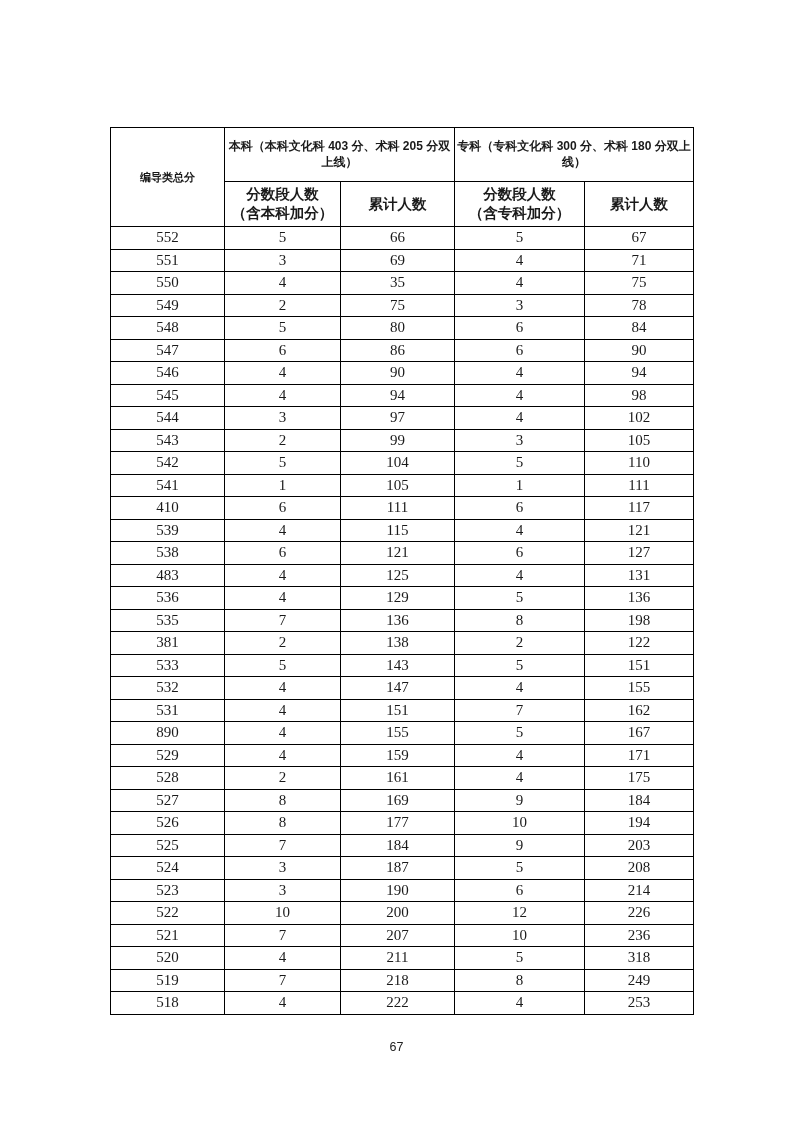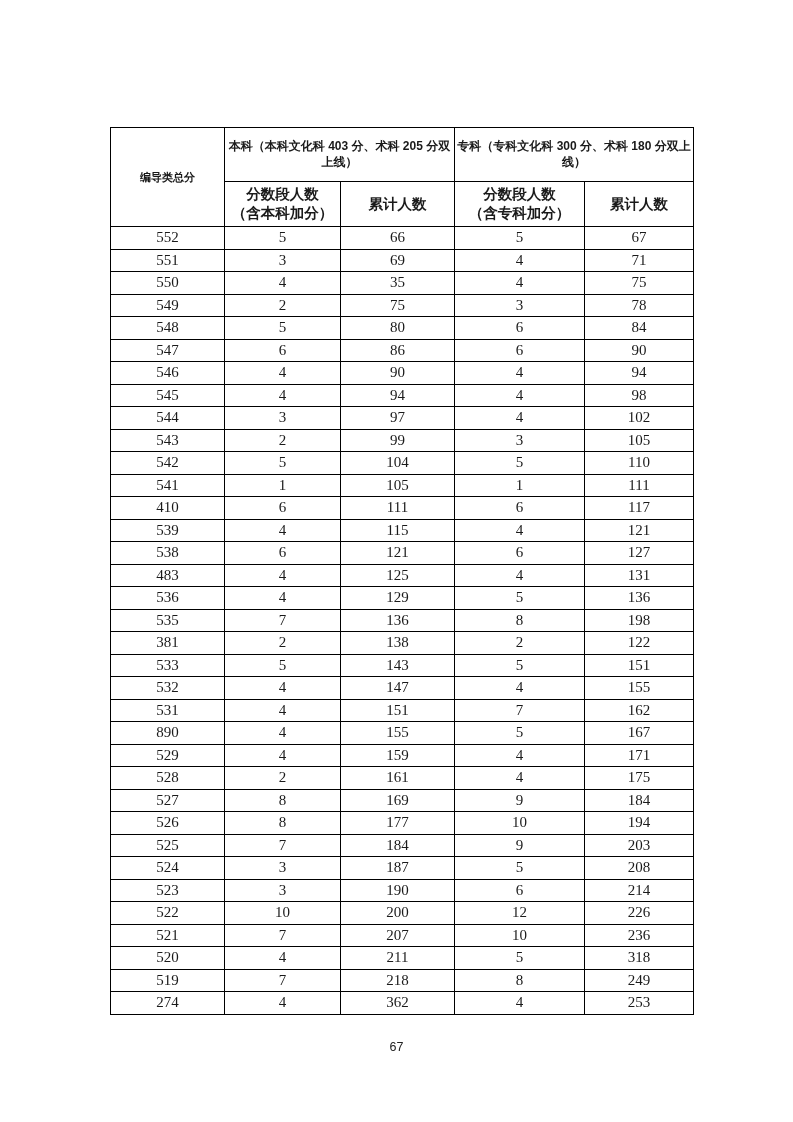--- a/index.html
+++ b/index.html
@@ -371,23 +371,23 @@
             <td class="cell">318</td>
           </tr>
           <tr>
             <td class="cell">519</td>
             <td class="cell">7</td>
             <td class="cell">218</td>
             <td class="cell">8</td>
             <td class="cell">249</td>
           </tr>
           <tr>
-            <td class="cell">274</td>
-            <td class="cell">4</td>
-            <td class="cell">362</td>
+            <td class="cell">518</td>
+            <td class="cell">4</td>
+            <td class="cell">222</td>
             <td class="cell">4</td>
             <td class="cell">253</td>
           </tr>
         </tbody>
     </table>
   </div>
 
   <div class="page-number">67</div>
 
 </div>

